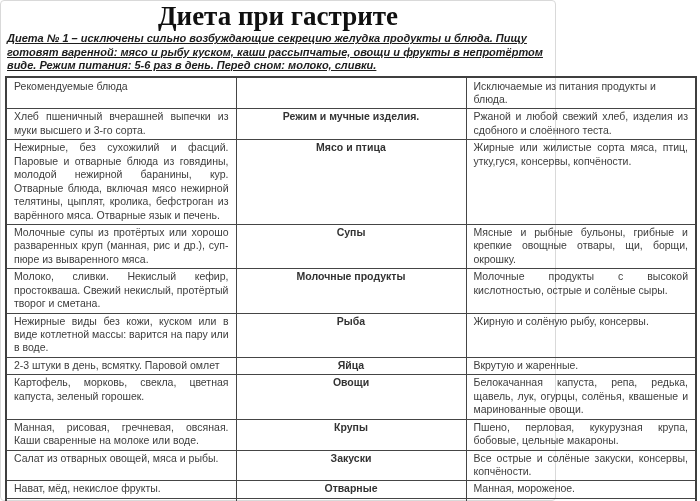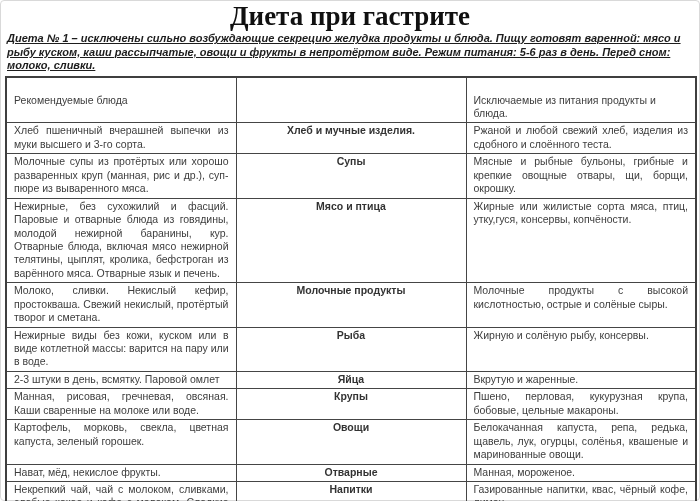--- a/index.html
+++ b/index.html
@@ -3,21 +3,21 @@
 <meta charset="utf-8">
 <style>
   html, body { margin: 0; padding: 0; }
   body {
     width: 700px; height: 501px;
     background: #ffffff;
     font-family: "Liberation Sans", sans-serif;
     color: #3d3d3d;
     overflow: hidden;
   }
-  .page { width: 700px; height: 501px; box-sizing: border-box; border: 1px solid #d9d9d9; border-radius: 4px; }
+  .page { width: 556px; height: 501px; box-sizing: border-box; border: 1px solid #d9d9d9; border-radius: 4px; }
   .title {
     font-family: "Liberation Serif", serif;
     font-weight: bold;
     font-size: 27px;
     line-height: 1.05;
     text-align: center;
     color: #101010;
     margin: 1px 0 2px 0;
   }
   .subtitle {
@@ -42,21 +42,21 @@
     border: 1px solid #454545;
     vertical-align: top;
     padding: 1px 7px 2px 7px;
     font-size: 10.5px;
     line-height: 1.28;
     color: #3d3d3d;
     word-wrap: break-word;
   }
   td.rec, td.exc { text-align: justify; }
   td.cat { text-align: center; font-weight: bold; color: #333333; }
-  tr.head td { text-align: left; font-weight: normal; padding-top: 16px; padding-bottom: 2px; }
+  tr.head td { text-align: left; font-weight: normal; padding-top: 2px; padding-bottom: 2px; }
 </style>
 </head>
 <body>
 
 <div class="page">
   <div class="title">Диета при гастрите</div>
   <div class="subtitle">Диета № 1 – исключены сильно возбуждающие секрецию желудка продукты и блюда. Пищу готовят варенной: мясо и рыбу куском, каши рассыпчатые, овощи и фрукты в непротёртом виде. Режим питания: 5-6 раз в день. Перед сном: молоко, сливки.</div>
 
   <table class="diet">
     <colgroup>
@@ -65,57 +65,62 @@
         <col>
       </colgroup>
     <tbody>
       <tr class="head">
         <td class="rec">Рекомендуемые блюда</td>
         <td class="cat"></td>
         <td class="exc">Исключаемые из питания продукты и блюда.</td>
       </tr>
       <tr>
         <td class="rec">Хлеб пшеничный вчерашней выпечки из муки высшего и 3-го сорта.</td>
-        <td class="cat">Хлеб и мучные изделия.</td>
+        <td class="cat">Режим и мучные изделия.</td>
         <td class="exc">Ржаной и любой свежий хлеб, изделия из сдобного и слоённого теста.</td>
+      </tr>
+      <tr>
+        <td class="rec">Нежирные, без сухожилий и фасций. Паровые и отварные блюда из говядины, молодой нежирной баранины, кур. Отварные блюда, включая мясо нежирной телятины, цыплят, кролика, бефстроган из варённого мяса. Отварные язык и печень.</td>
+        <td class="cat">Мясо и птица</td>
+        <td class="exc">Жирные или жилистые сорта мяса, птиц, утку,гуся, консервы, копчёности.</td>
       </tr>
       <tr>
         <td class="rec">Молочные супы из протёртых или хорошо разваренных круп (манная, рис и др.), суп-пюре из вываренного мяса.</td>
         <td class="cat">Супы</td>
         <td class="exc">Мясные и рыбные бульоны, грибные и крепкие овощные отвары, щи, борщи, окрошку.</td>
-      </tr>
-      <tr>
-        <td class="rec">Нежирные, без сухожилий и фасций. Паровые и отварные блюда из говядины, молодой нежирной баранины, кур. Отварные блюда, включая мясо нежирной телятины, цыплят, кролика, бефстроган из варённого мяса. Отварные язык и печень.</td>
-        <td class="cat">Мясо и птица</td>
-        <td class="exc">Жирные или жилистые сорта мяса, птиц, утку,гуся, консервы, копчёности.</td>
       </tr>
       <tr>
         <td class="rec">Молоко, сливки. Некислый кефир, простокваша. Свежий некислый, протёртый творог и сметана.</td>
         <td class="cat">Молочные продукты</td>
         <td class="exc">Молочные продукты с высокой кислотностью, острые и солёные сыры.</td>
       </tr>
       <tr>
         <td class="rec">Нежирные виды без кожи, куском или в виде котлетной массы: варится на пару или в воде.</td>
         <td class="cat">Рыба</td>
         <td class="exc">Жирную и солёную рыбу, консервы.</td>
       </tr>
       <tr>
         <td class="rec">2-3 штуки в день, всмятку. Паровой омлет</td>
         <td class="cat">Яйца</td>
         <td class="exc">Вкрутую и жаренные.</td>
       </tr>
       <tr>
+        <td class="rec">Картофель, морковь, свекла, цветная капуста, зеленый горошек.</td>
+        <td class="cat">Овощи</td>
+        <td class="exc">Белокачанная капуста, репа, редька, щавель, лук, огурцы, солёнья, квашеные и маринованные овощи.</td>
+      </tr>
+      <tr>
         <td class="rec">Манная, рисовая, гречневая, овсяная. Каши сваренные на молоке или воде.</td>
         <td class="cat">Крупы</td>
         <td class="exc">Пшено, перловая, кукурузная крупа, бобовые, цельные макароны.</td>
       </tr>
       <tr>
-        <td class="rec">Картофель, морковь, свекла, цветная капуста, зеленый горошек.</td>
-        <td class="cat">Овощи</td>
-        <td class="exc">Белокачанная капуста, репа, редька, щавель, лук, огурцы, солёнья, квашеные и маринованные овощи.</td>
+        <td class="rec">Салат из отварных овощей, мяса и рыбы.</td>
+        <td class="cat">Закуски</td>
+        <td class="exc">Все острые и солёные закуски, консервы, копчёности.</td>
       </tr>
       <tr>
         <td class="rec">Нават, мёд, некислое фрукты.</td>
         <td class="cat">Отварные</td>
         <td class="exc">Манная, мороженое.</td>
       </tr>
       <tr>
         <td class="rec">Некрепкий чай, чай с молоком, сливками, слабые какао и кофе с молоком. Сладкие соки из фруктов и ягод. Отвар шиповника.</td>
         <td class="cat">Напитки</td>
         <td class="exc">Газированные напитки, квас, чёрный кофе, лимон.</td>

